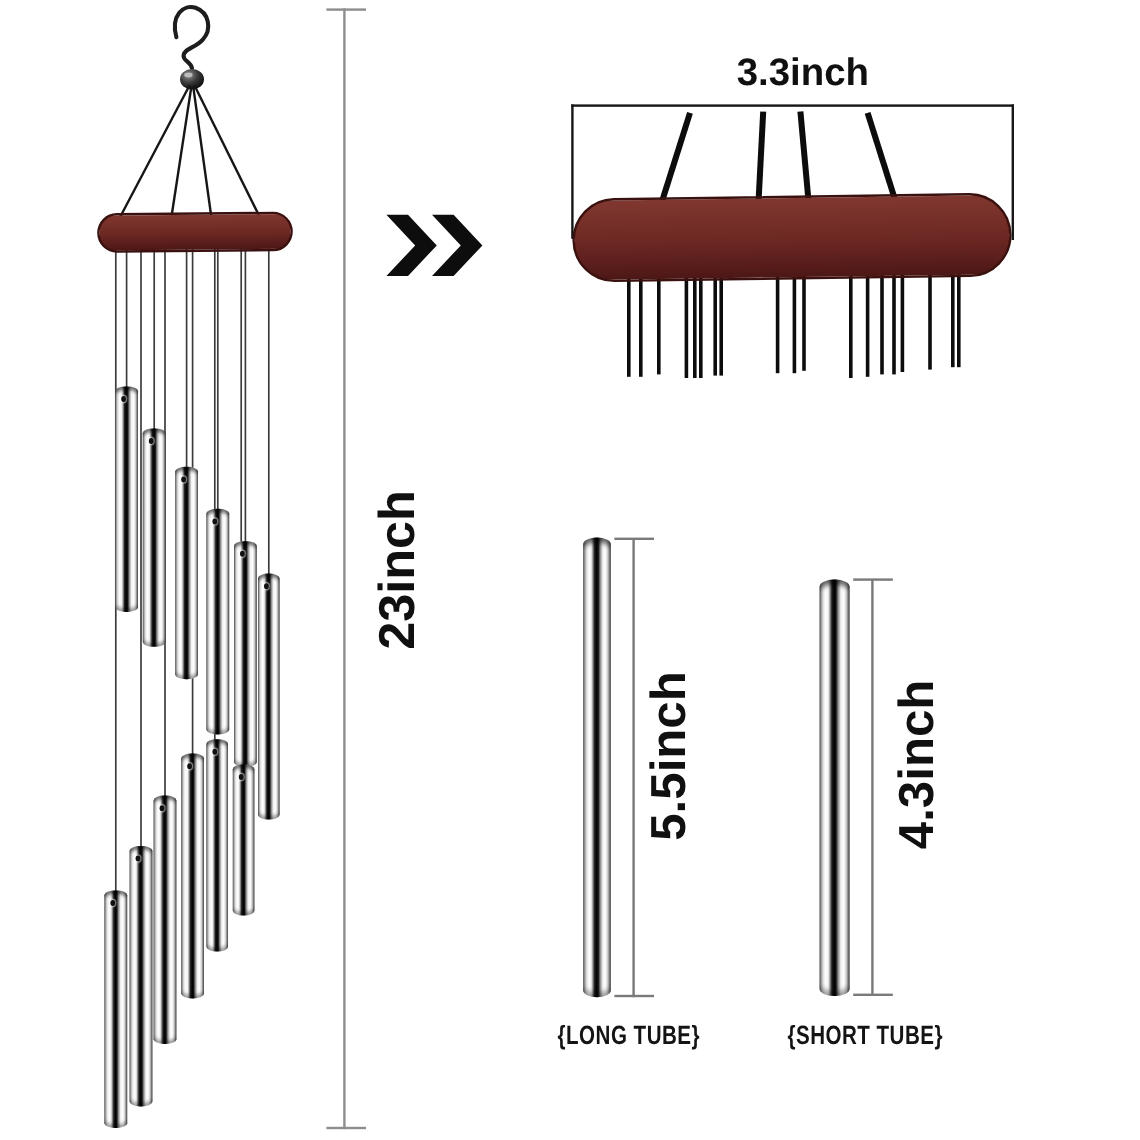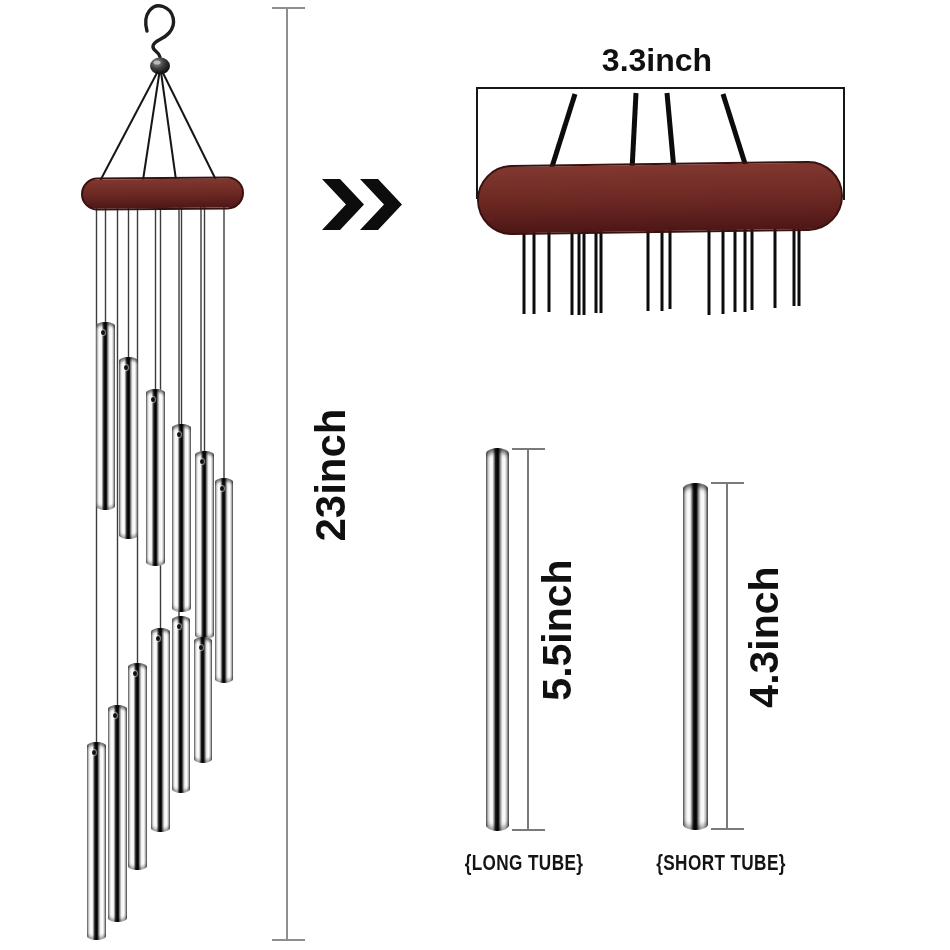--- a/index.html
+++ b/index.html
@@ -25,21 +25,21 @@
     border:2px solid #3a110f;box-sizing:border-box;}
 
   
   .mline{position:absolute;background:#8e8e8e;}
   .tline{position:absolute;background:#7a7a7a;}
   .bracket{position:absolute;background:#171717;}
 
   
   .dim{position:absolute;font-weight:700;color:#101010;white-space:nowrap;line-height:1;}
   .dim.rot{transform:translate(-50%,-50%) rotate(-90deg);}
-  .dim.ctr{transform:translate(-50%,-50%);}
+  .dim.ctr{transform:translate(-50%,-50%);margin-left:12px;}
   .cap-label{position:absolute;font-weight:700;color:#141414;white-space:nowrap;line-height:1;
     transform:translate(-50%,-50%) scaleX(.78);letter-spacing:.5px;}
 </style>
 </head>
 <body>
 
 <div class="canvas">
 
   <svg class="overlay" viewBox="0 0 950 950" width="950" height="950">
     <defs>

